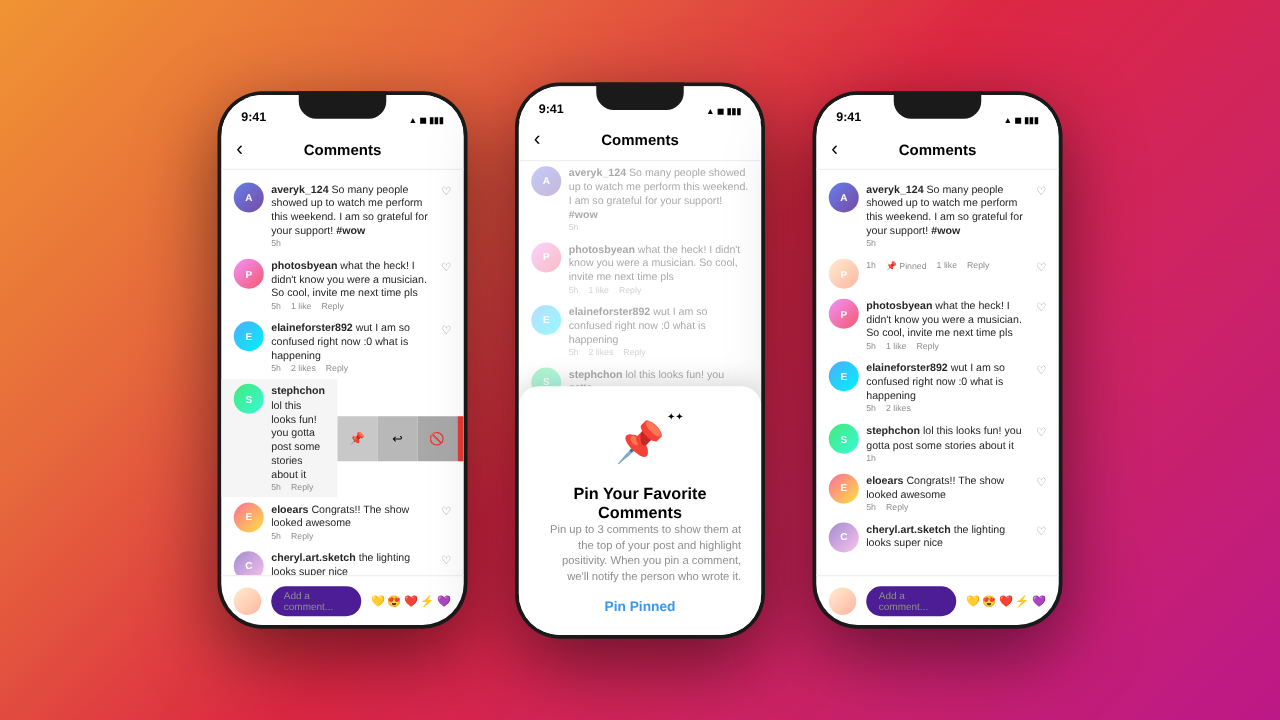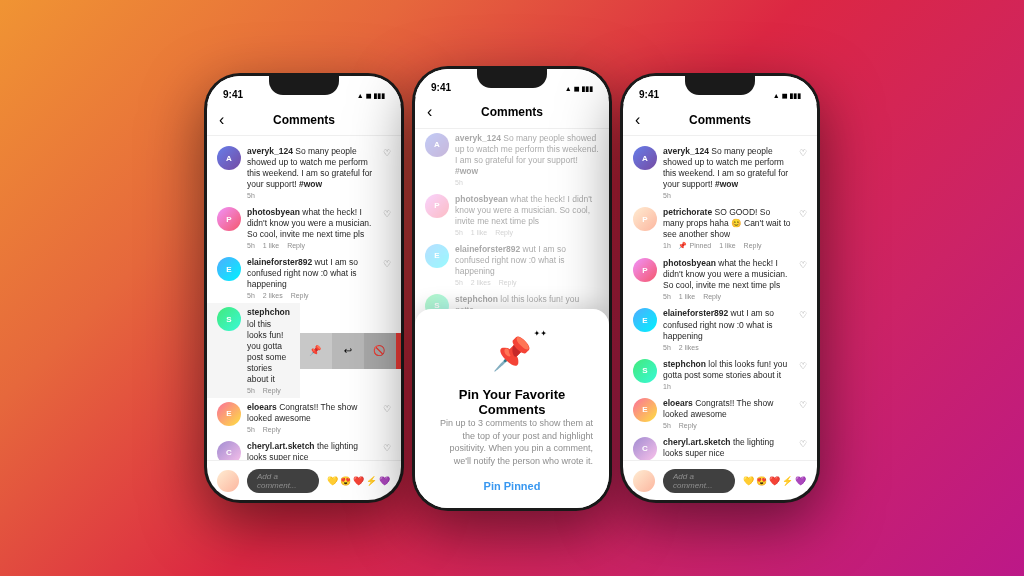--- a/index.html
+++ b/index.html
@@ -142,29 +142,28 @@
       border-top: 1px solid #efefef;
       display: flex;
       align-items: center;
       padding: 0 10px;
       gap: 8px;
       flex-shrink: 0;
     }
 
     .add-comment-input {
       flex: 1;
-      background: #404040;
+      background: #4c1d95;
       border-radius: 16px;
       height: 24px;
       padding: 0 10px;
       font-size: 8px;
       color: #8e8e8e;
       display: flex;
       align-items: center;
-      font-style: italic;
     }
 
     .action-buttons {
       display: flex;
       height: 36px;
       align-items: center;
     }
 
     
     .pin-modal {
@@ -238,21 +237,21 @@
       align-items: center;
       justify-content: center;
       font-size: 8px;
       color: #fff;
       font-weight: 700;
     }
   </style>
 </head>
 <body>
 
-<div style="display:flex;gap:8px;align-items:center;">
+<div style="display:flex;gap:38px;align-items:center;">
 
   <div class="phone">
     <div class="phone-notch"></div>
     <div class="phone-screen">
 
       <div class="status-bar">
         <span style="font-size:10px;font-weight:700;">9:41</span>
         <span style="font-size:7px;">▲ ◼ ▮▮▮</span>
       </div>
 
@@ -448,21 +447,20 @@
             <div class="comment-meta">
                 <span>5h</span>
               </div>
           </div>
           <span class="heart-icon">♡</span>
         </div>
 
         <div class="comment-item">
           <div class="avatar-placeholder av7">P</div>
           <div class="comment-content">
-            <div class="comment-text"><span class="comment-username">petrichorate</span> SO GOOD! So many props haha 😊 Can't wait to see another show</div>
             <div class="comment-meta">
               <span>1h</span>
               <span>📌 Pinned</span>
               <span>1 like</span>
               <span>Reply</span>
             </div>
           </div>
           <span class="heart-icon">♡</span>
         </div>
 

